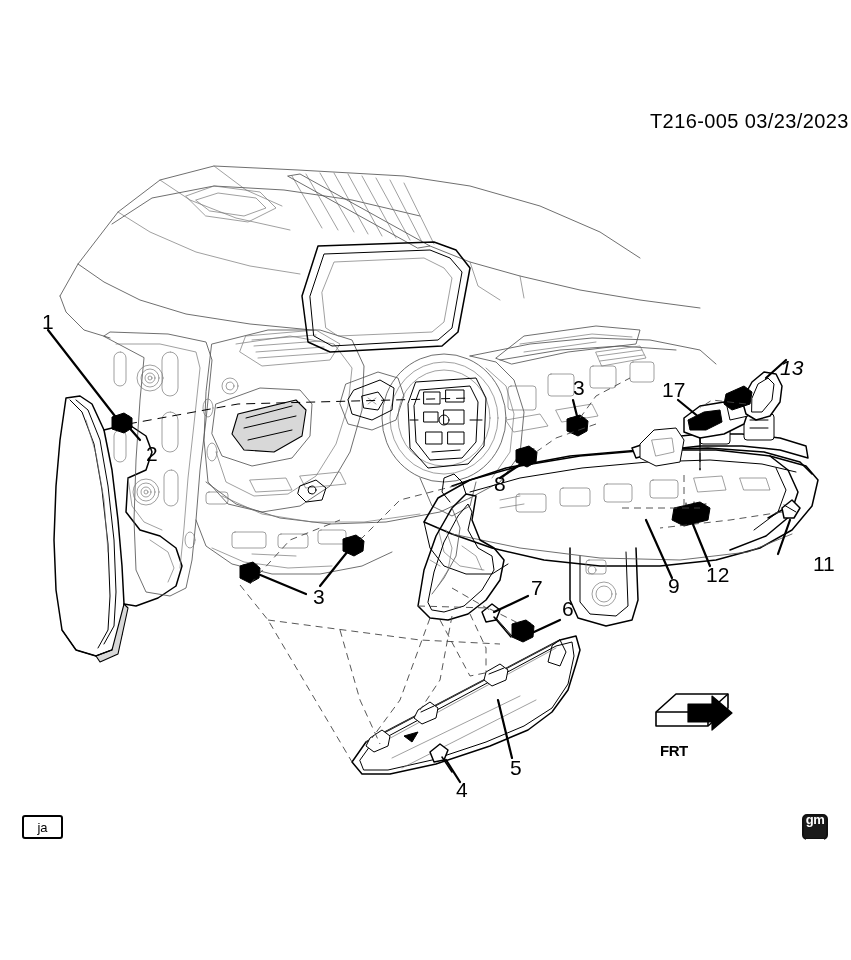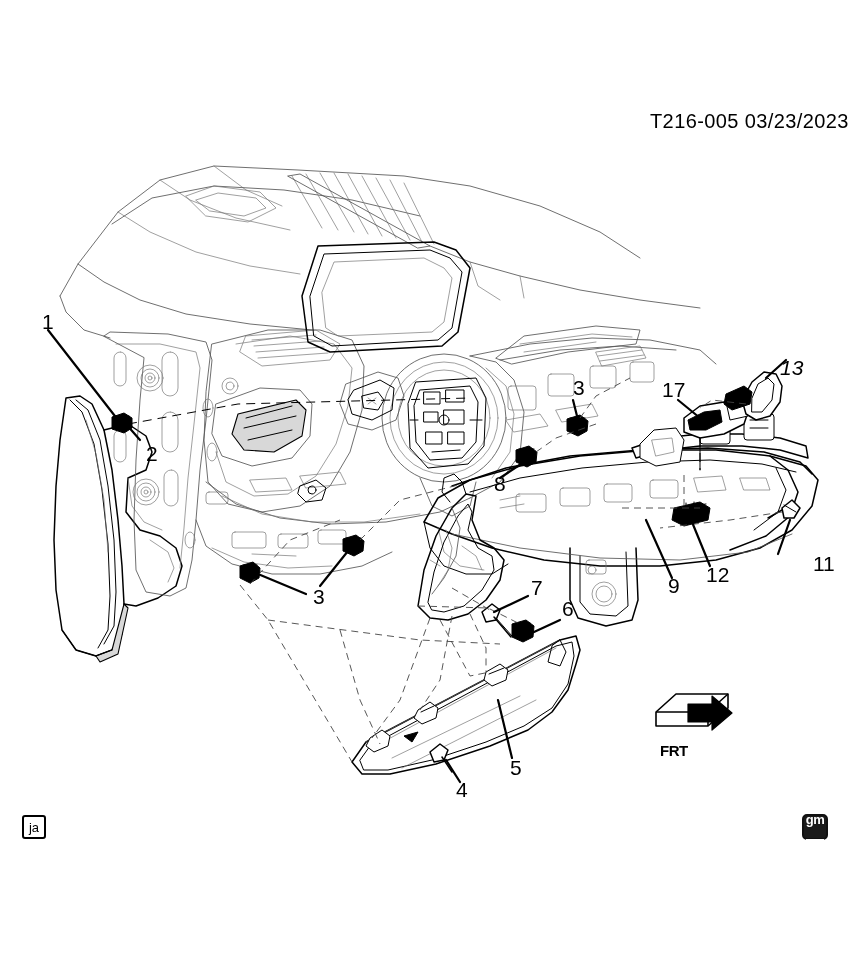--- a/index.html
+++ b/index.html
@@ -43,21 +43,21 @@
     display: flex;
     align-items: center;
     justify-content: center;
     font-size: 13px;
     line-height: 1;
     color: #000;
   }
   #badge-ja {
     left: 22px;
     top: 815px;
-    width: 24px;
+    width: 41px;
     height: 24px;
     font-size: 13px;
   }
   #badge-gm {
     left: 802px;
     top: 814px;
     width: 26px;
     height: 26px;
     border: 2px solid #111;
     border-radius: 5px;

